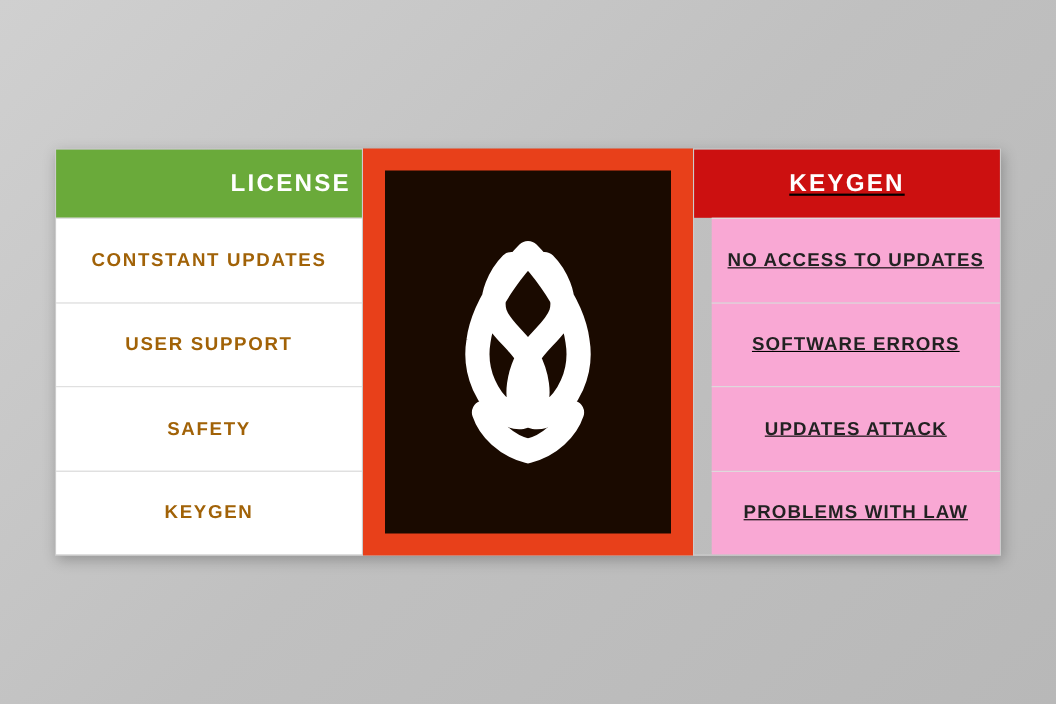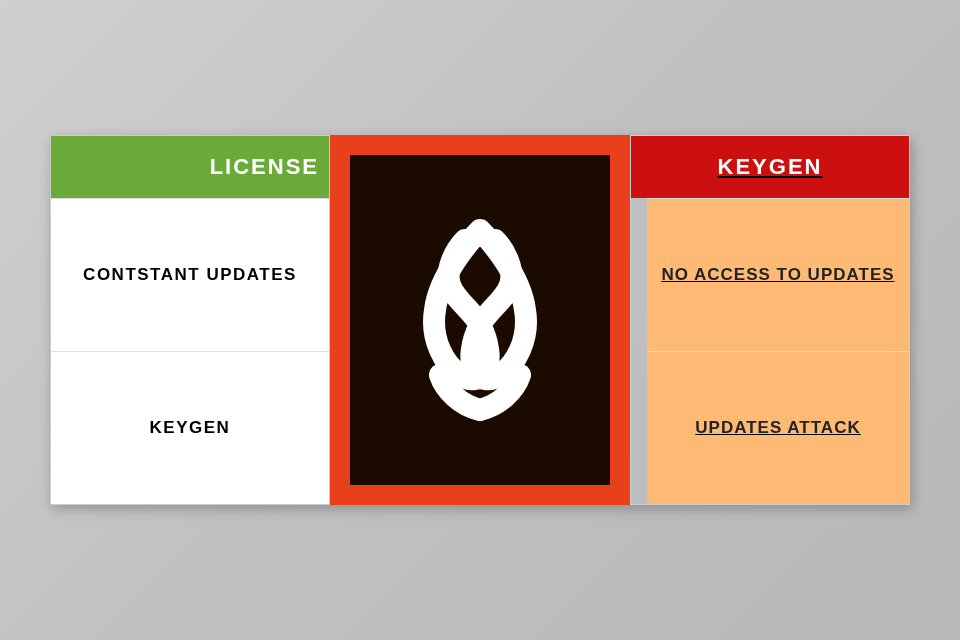--- a/index.html
+++ b/index.html
@@ -43,21 +43,21 @@
       background: white;
       border-top: 1px solid #ddd;
       flex: 1;
       display: flex;
       align-items: center;
       justify-content: center;
       text-align: center;
       font-size: 17px;
       font-weight: bold;
       letter-spacing: 1.5px;
-      color: #000000;
+      color: #a16207;
     }
 
     
     .middle-col {
       flex: 0 0 300px;
       background-color: #e8401a;
       display: flex;
       align-items: center;
       justify-content: center;
       padding: 18px;
@@ -90,21 +90,21 @@
       background-color: #cc1010;
       color: white;
       text-align: center;
       padding: 18px 10px;
       font-size: 22px;
       font-weight: bold;
       letter-spacing: 2px;
     }
 
     .keygen-item {
-      background: #fdba74;
+      background: #f9a8d4;
       border-top: 1px solid #ddd;
       flex: 1;
       display: flex;
       align-items: center;
       justify-content: center;
       text-align: center;
       font-size: 17px;
       font-weight: bold;
       letter-spacing: 1px;
       color: #222;
@@ -113,20 +113,22 @@
     }
   </style>
 </head>
 <body>
 
 <div class="container">
 
   <div class="license-col">
     <div class="license-header">LICENSE</div>
     <div class="license-item">CONTSTANT UPDATES</div>
+    <div class="license-item">USER SUPPORT</div>
+    <div class="license-item">SAFETY</div>
     <div class="license-item">KEYGEN</div>
   </div>
 
   <div class="middle-col">
     <div class="adobe-icon-box">
 
       <svg class="adobe-svg" viewBox="0 0 180 220" xmlns="http://www.w3.org/2000/svg">
         <path d="
           M 90 20
           C 90 20, 130 60, 135 100
@@ -150,16 +152,18 @@
           C 55 180, 70 195, 90 200
           C 110 195, 125 180, 130 165
         " fill="none" stroke="white" stroke-width="22" stroke-linecap="round"></path>
       </svg>
     </div>
   </div>
 
   <div class="keygen-col">
     <div class="keygen-header">KEYGEN</div>
     <div class="keygen-item">NO ACCESS TO UPDATES</div>
+    <div class="keygen-item">SOFTWARE ERRORS</div>
     <div class="keygen-item">UPDATES ATTACK</div>
+    <div class="keygen-item">PROBLEMS WITH LAW</div>
   </div>
 
 </div>
 
 </body></html>

